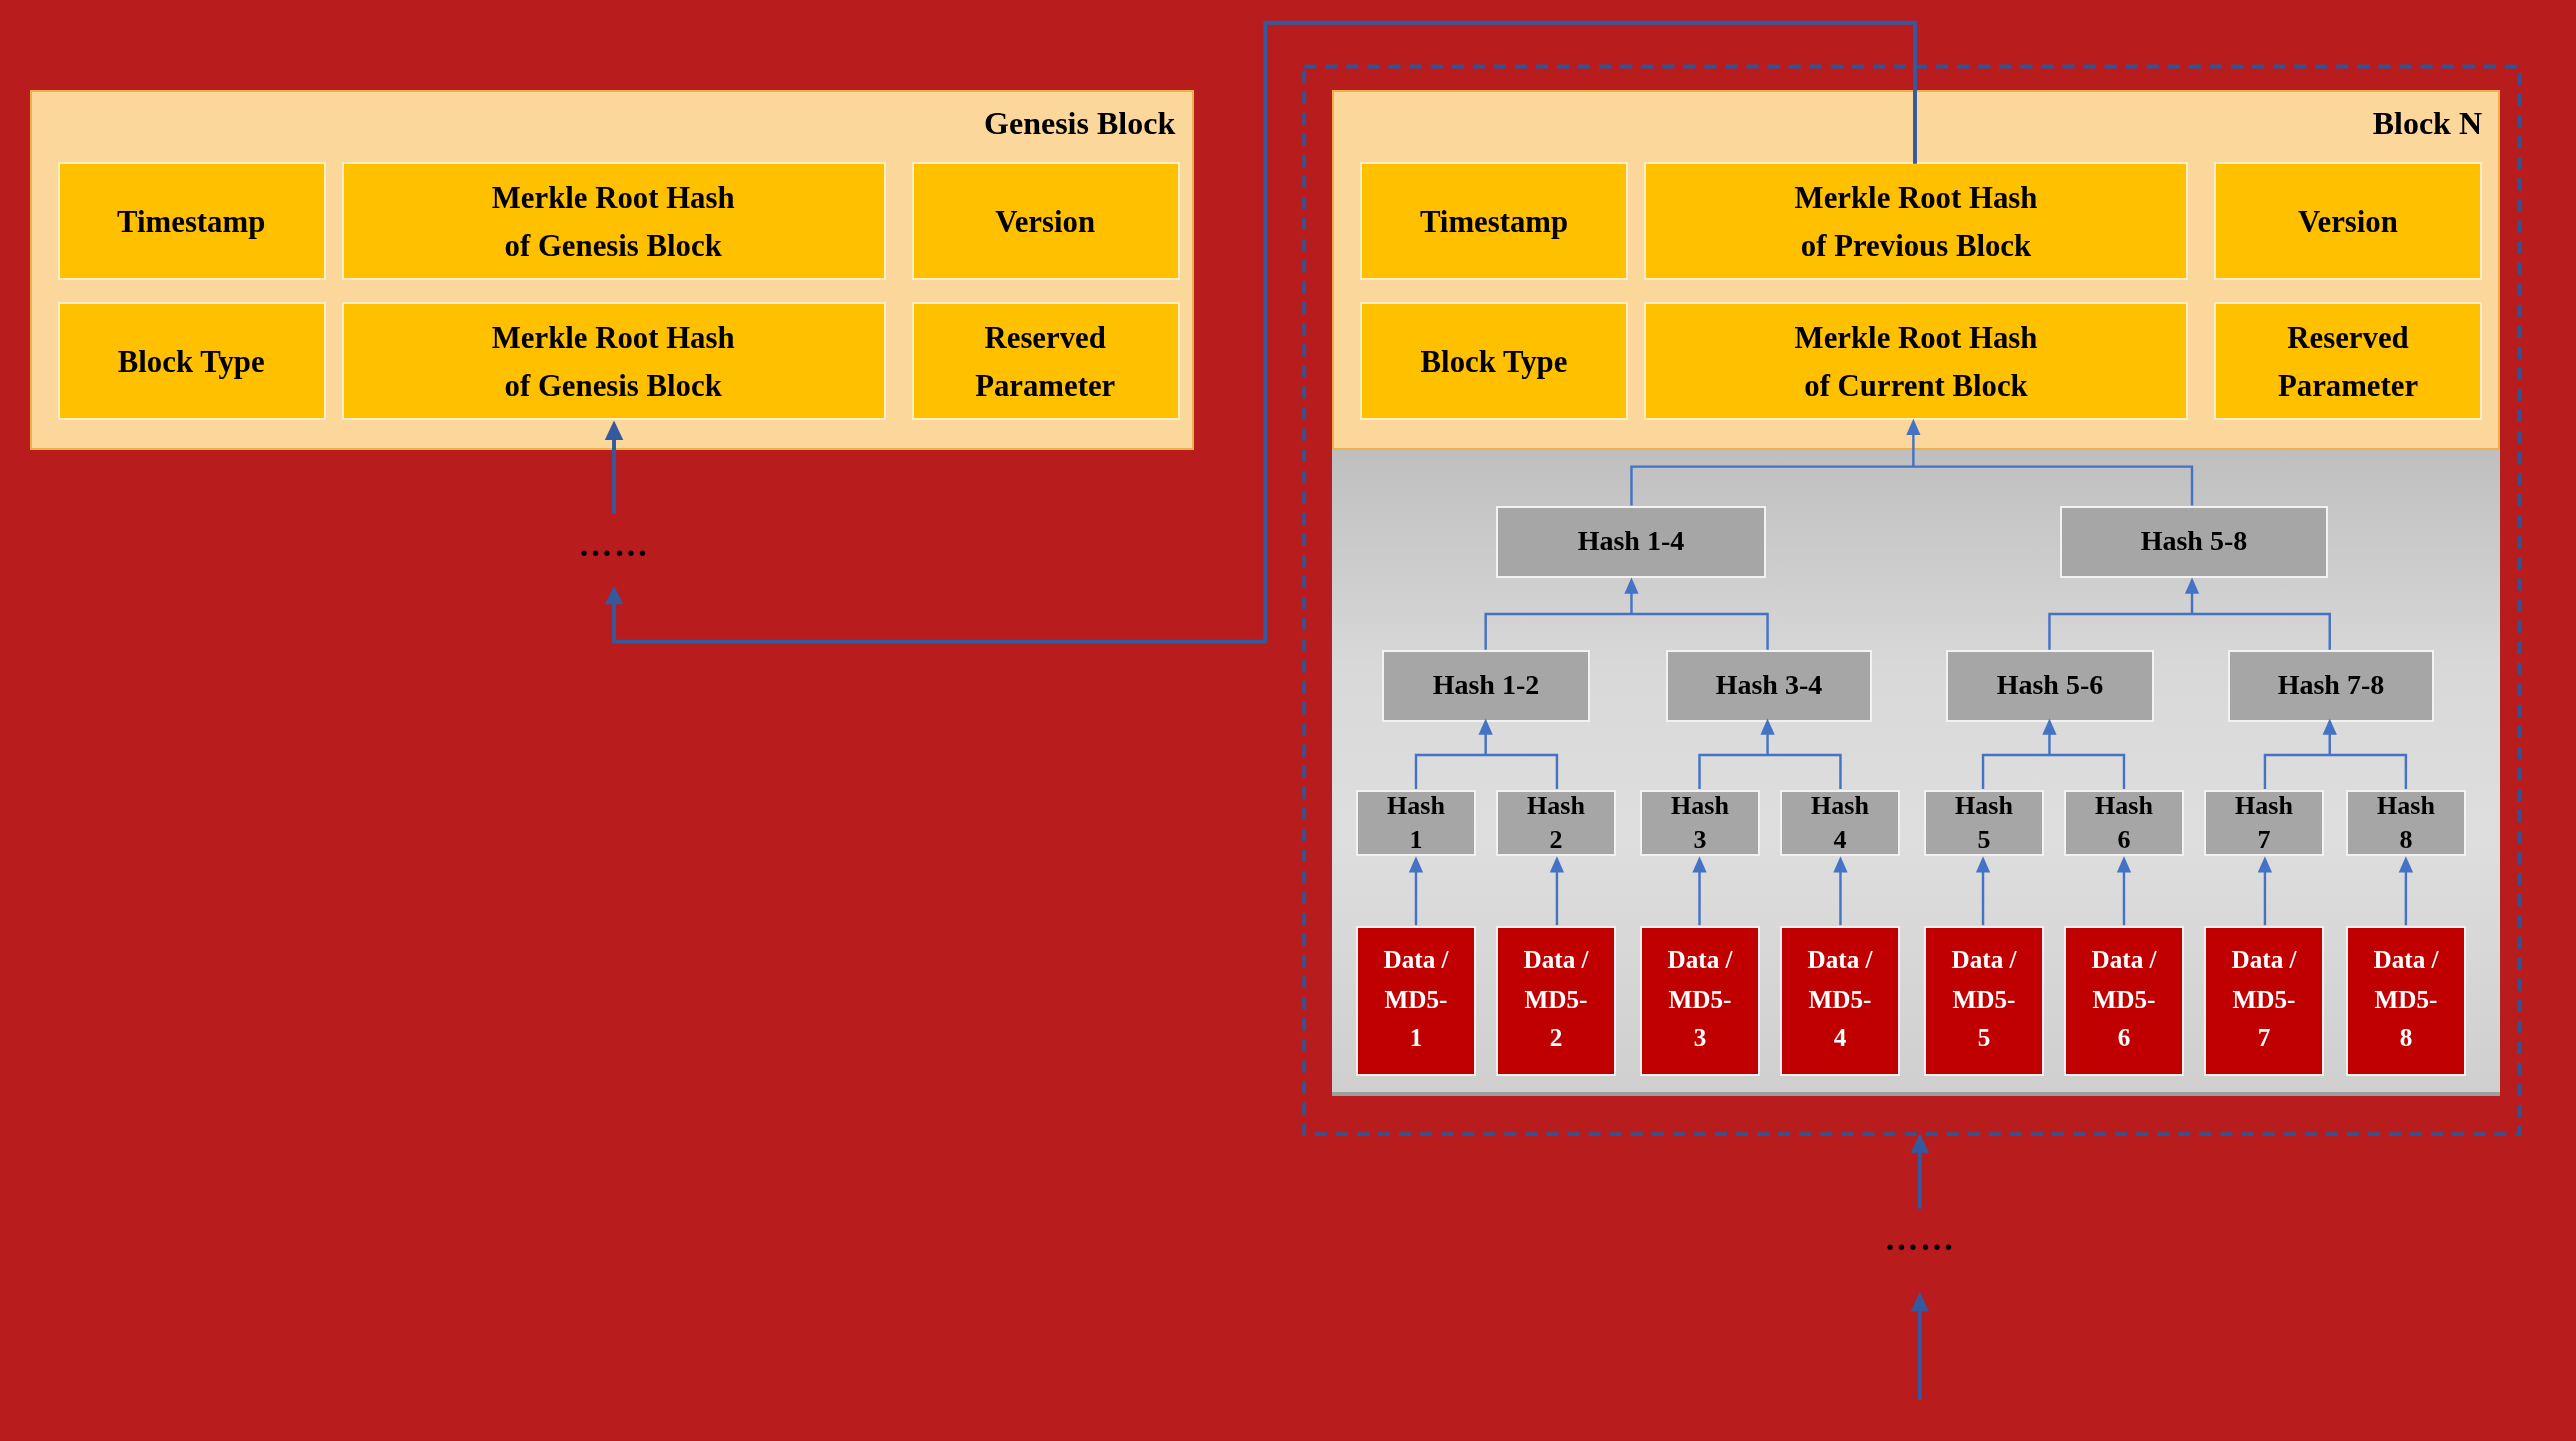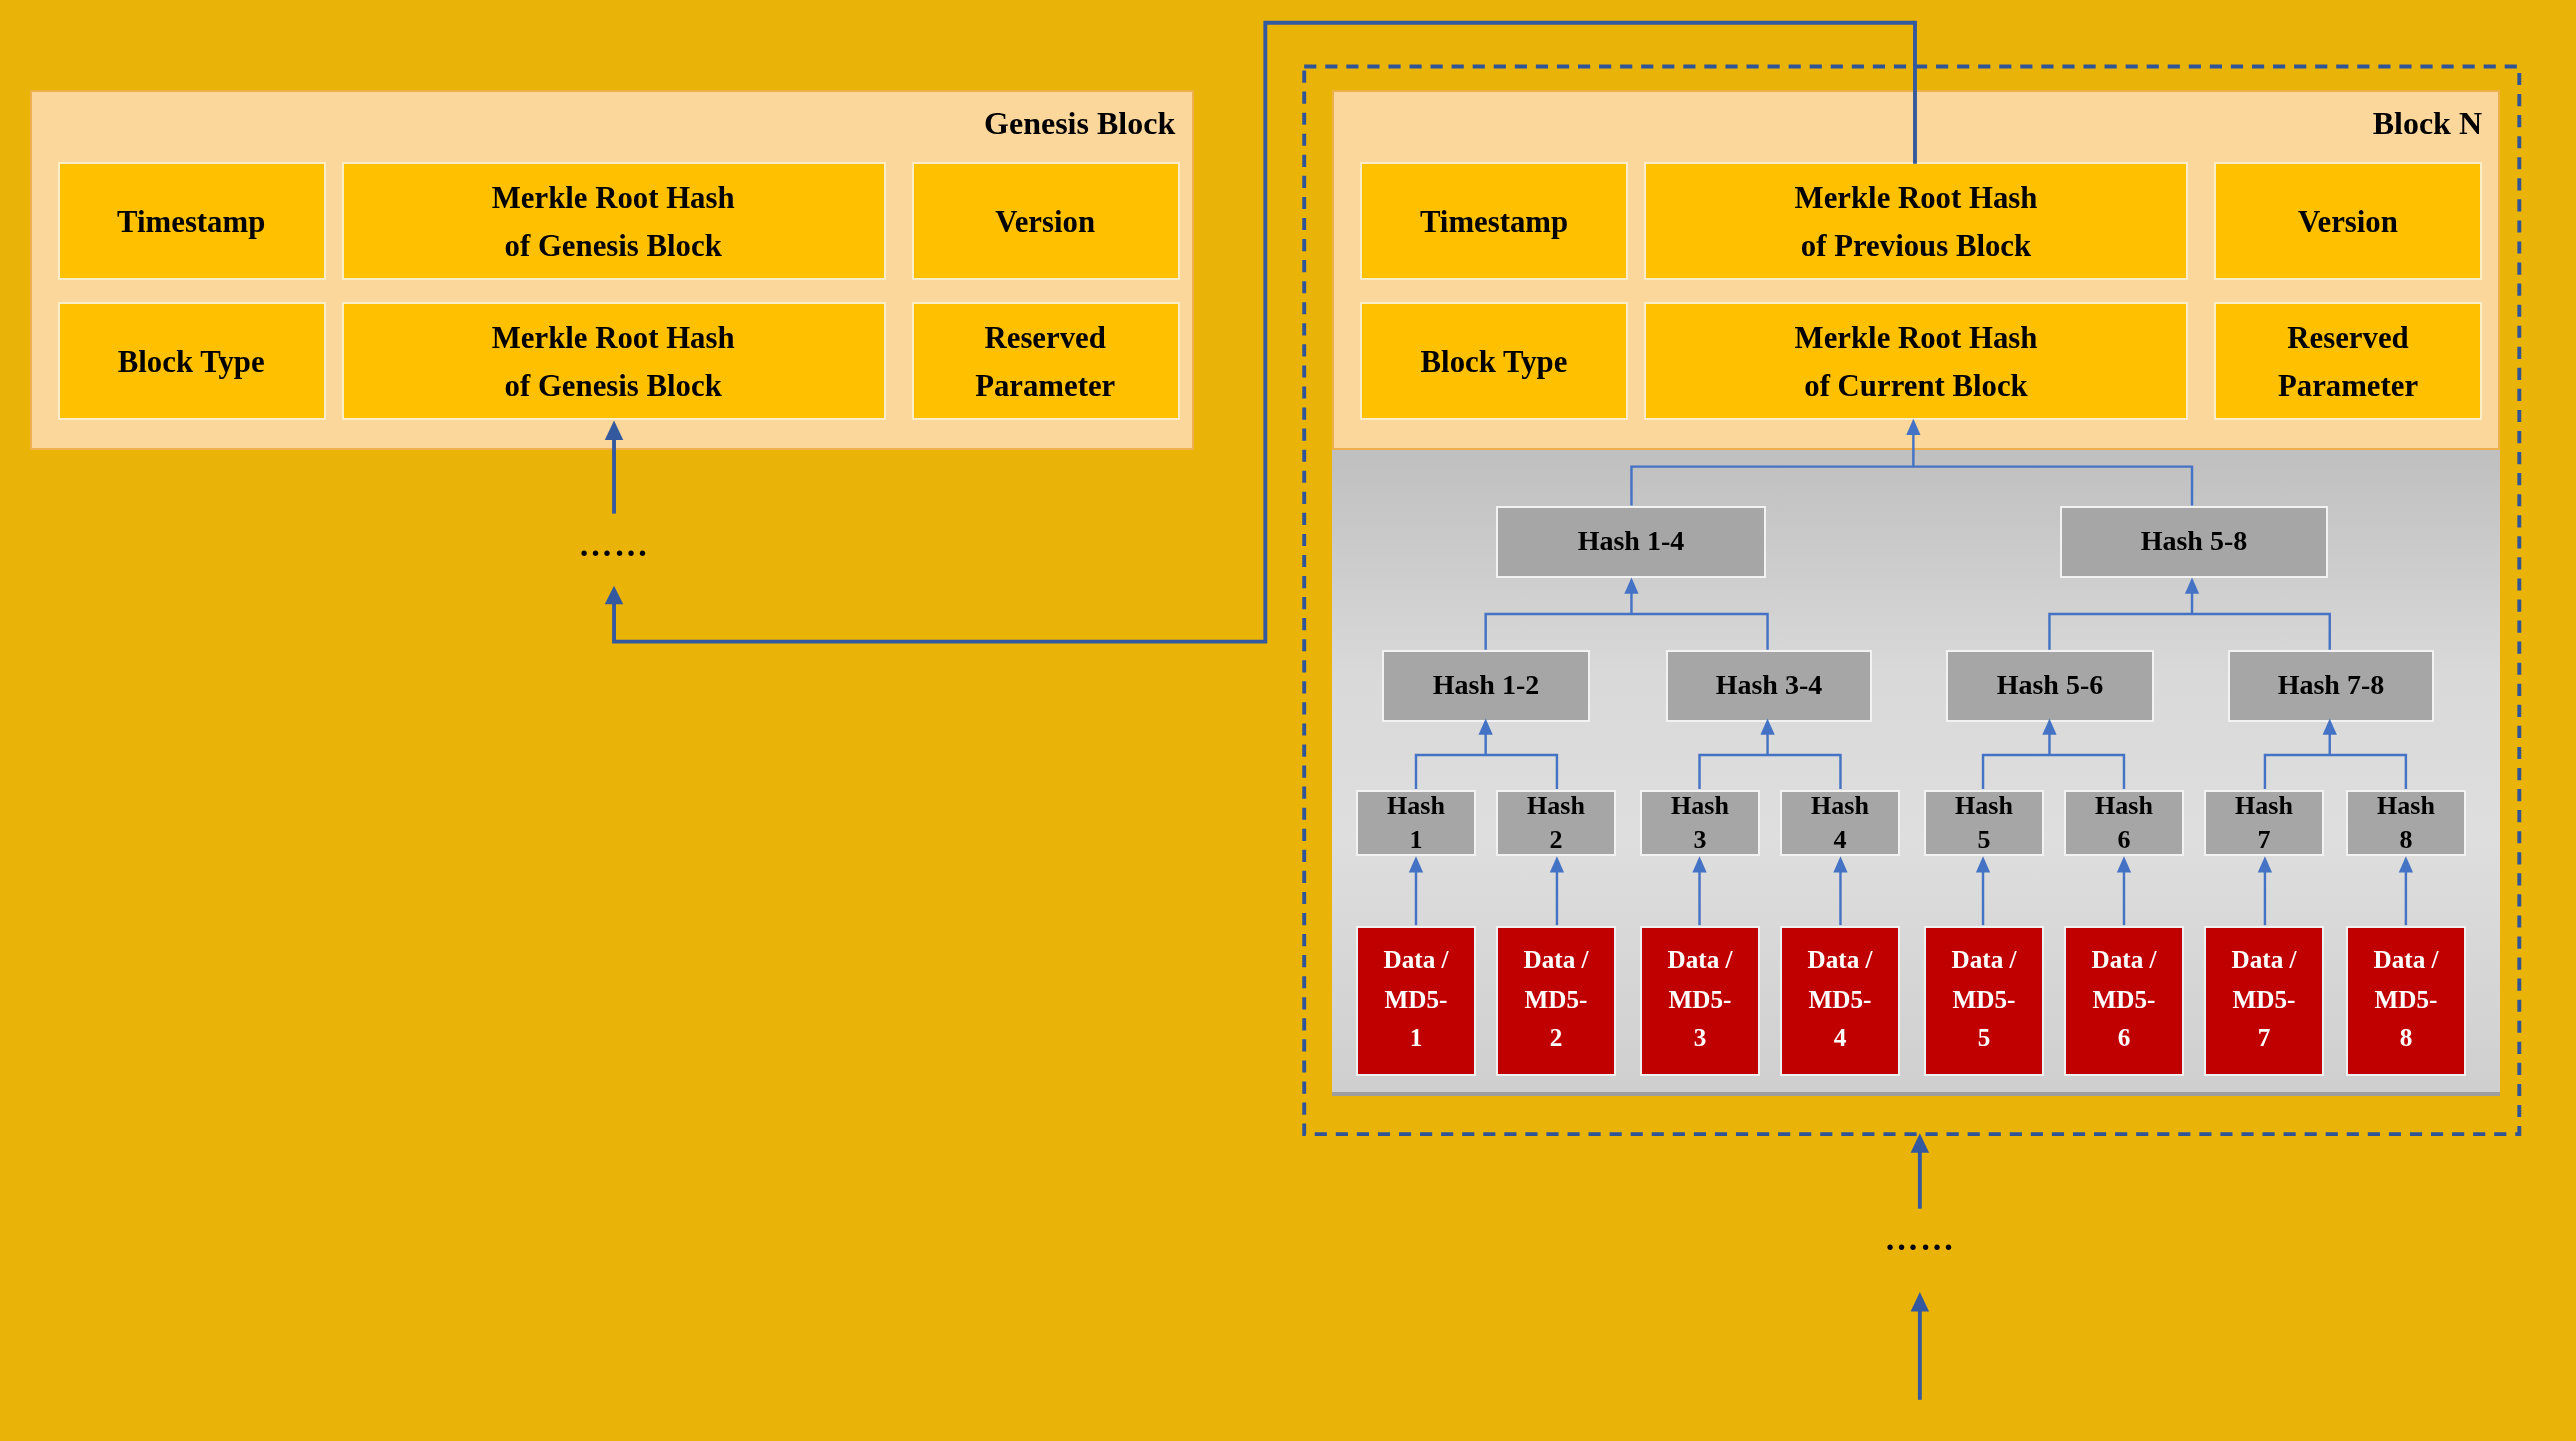--- a/index.html
+++ b/index.html
@@ -1,21 +1,21 @@
 <!DOCTYPE html>
 <html style="font-size:13px"><head>
 <meta charset="utf-8">
 <style>
   html, body { margin: 0; padding: 0; background: #ffffff; }
   #viewport {
     position: relative;
     width: 2576px;
     height: 1441px;
     overflow: hidden;
-    background: #eab308;
+    background: #b91c1c;
     font-family: "Liberation Serif", "DejaVu Serif", serif;
   }
   .stage {
     position: absolute;
     left: 0; top: 0;
     width: 1288px;
     height: 721px;
     transform: scale(2);
     transform-origin: 0 0;
   }

